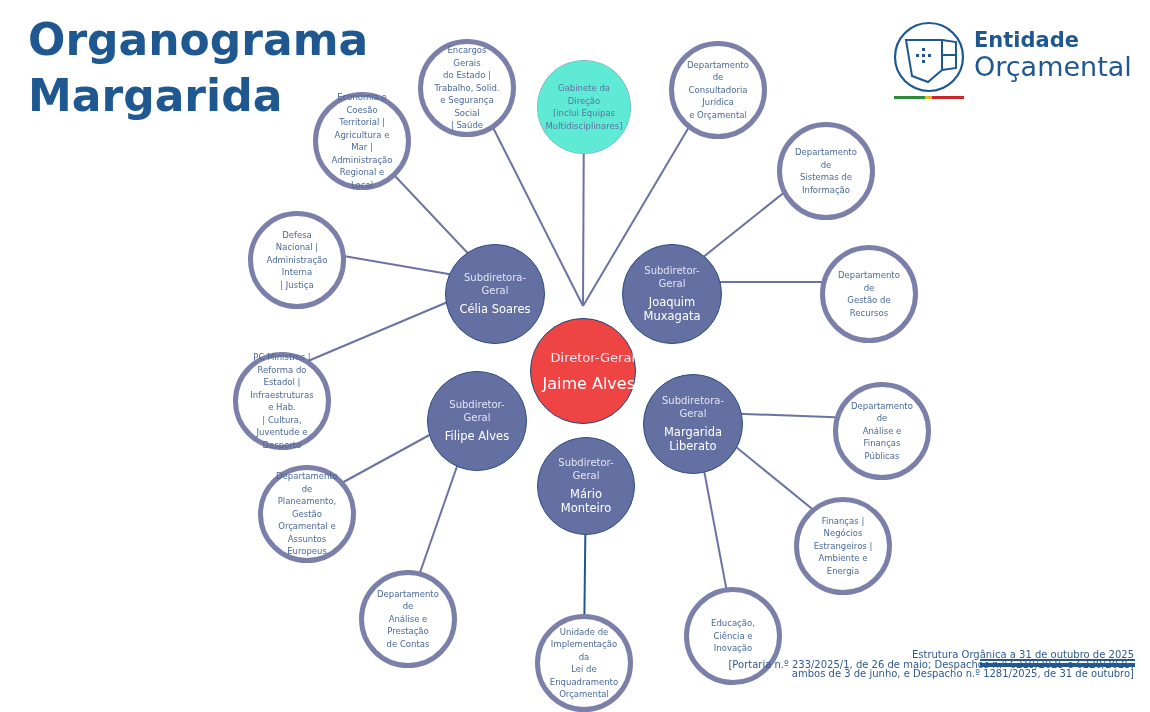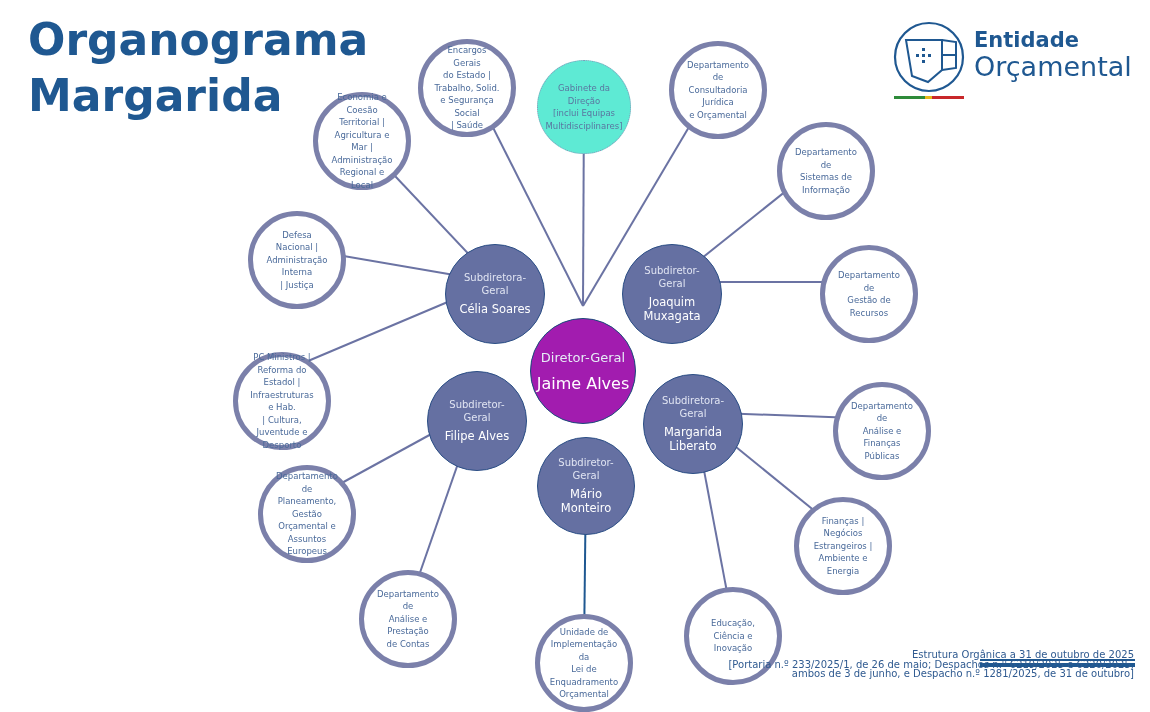--- a/index.html
+++ b/index.html
@@ -12,21 +12,21 @@
   .logo-text .l2 { font-size: 27px; line-height: 30px; }
   .flag-bar { position: absolute; left: 2px; top: 76px; width: 70px; height: 3px; background: linear-gradient(90deg, #2e8b3a 0 45%, #e8b81a 45% 55%, #c8282a 55% 100%); }
   svg.lines { position: absolute; left: 0; top: 0; }
   .node { position: absolute; border-radius: 50%; box-sizing: border-box; display: flex; flex-direction: column; align-items: center; justify-content: center; text-align: center; margin-top: 12px; }
   .dept { background: #ffffff; border: 5px solid #7b80aa; color: #4a6a9a; font-size: 8.5px; line-height: 12.5px; padding: 0 10px; }
   .dept span { display: block; }
   .gab { background: #5eead4; border: 1.5px dotted #8a92b8; color: #5a76a0; font-size: 8.5px; line-height: 12.5px; padding: 0 8px; }
   .sub { background: #6570a2; border: 1.5px solid #2b4e85; color: #ffffff; }
   .sub .role { font-size: 10px; line-height: 12.5px; color: #e0e4f2; }
   .sub .name { font-size: 11.5px; line-height: 14px; margin-top: 5px; font-weight: normal; }
-  .dg { background: #a21caf; border: 1.5px solid #1a4a7a; color: #ffffff; }
+  .dg { background: #ef4444; border: 1.5px solid #1a4a7a; color: #ffffff; align-items: flex-end; }
   .dg .role { font-size: 13px; line-height: 16px; color: #e6ecf6; }
   .dg .name { font-size: 16px; line-height: 18px; margin-top: 9px; }
   .footer-rule1 { position: absolute; left: 980px; top: 659px; width: 155px; height: 2px; background: #1f5891; }
   .footer-rule2 { position: absolute; left: 980px; top: 663px; width: 155px; height: 4px; background: #1f5891; }
   .footer-text { position: absolute; right: 16px; top: 650px; text-align: right; color: #2f5a90; font-size: 10px; line-height: 9.5px; white-space: nowrap; }
 </style>
 </head>
 <body>
 
 <div class="title">

